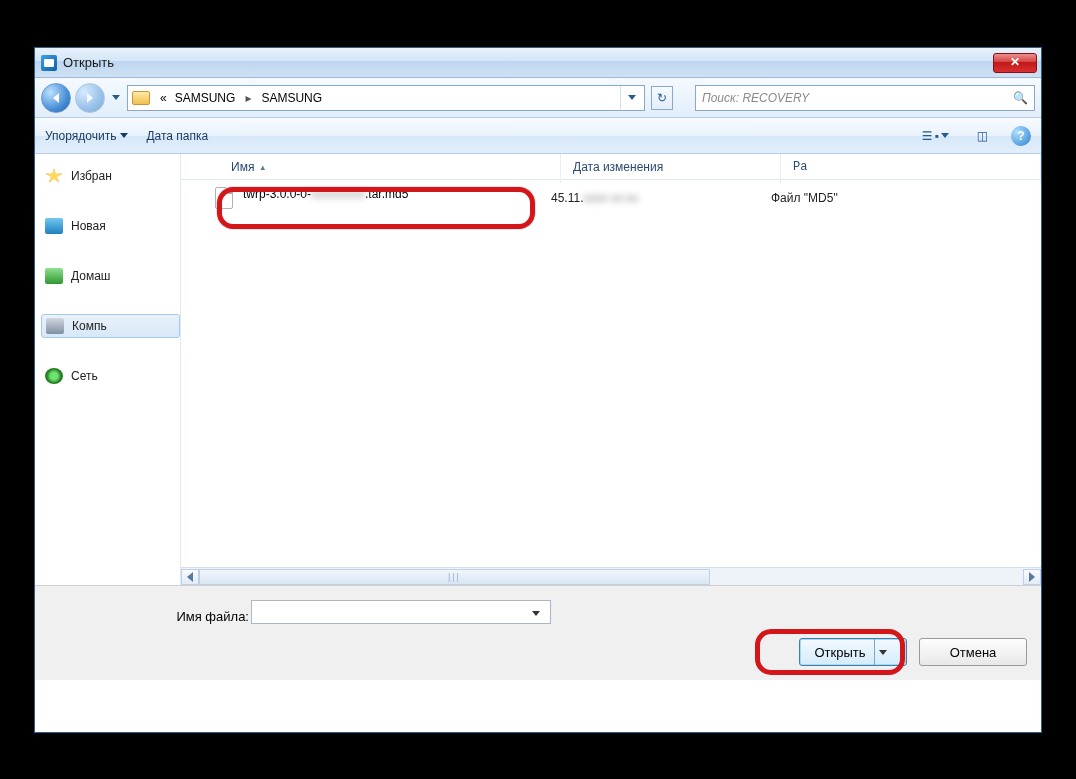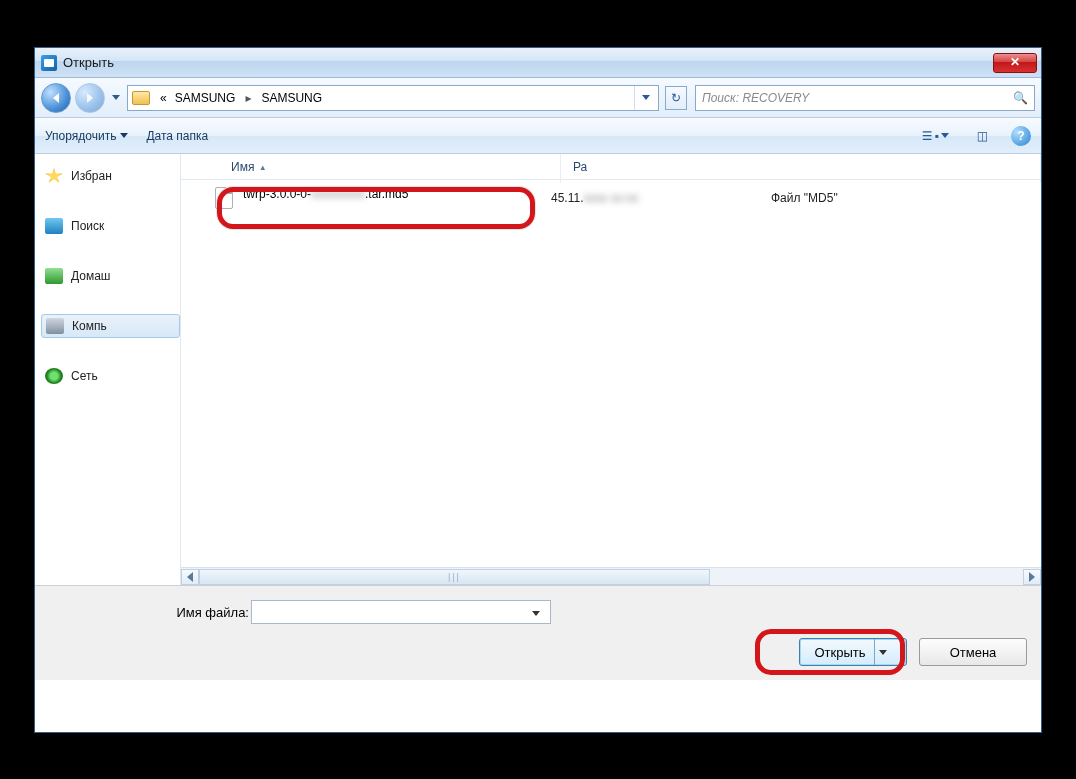--- a/index.html
+++ b/index.html
@@ -78,21 +78,21 @@
   .crumb { padding:0 4px; }
   .crumb-sep { color:#555; padding:0 6px; }
   .addr-dd, .addr-ref {
     width:22px; height:24px; border-left:1px solid #cfdff0;
     display:flex; align-items:center; justify-content:center; color:#2a5a90;
     cursor:pointer;
   }
   .addr-ref { background:linear-gradient(to bottom,#f5faff,#e2eefb); border:1px solid #8aa8c8; margin-left:2px; }
   .searchbox {
     width:340px; height:26px; background:#fff; border:1px solid #8aa8c8;
-    display:flex; align-items:center; padding:0 6px; margin-left:4px;
+    display:flex; align-items:center; padding:0 6px; margin-left:18px;
     color:#8a8a8a; font-style:italic;
   }
   .searchbox .mag { margin-left:auto; color:#2a5a90; font-style:normal; }
   
   .toolbar {
     height: 36px;
     background: linear-gradient(to bottom,#f8fbff 0%,#e8f2fc 50%,#d6e8f8 51%,#e2eefb 100%);
     border-bottom:1px solid #b8cde6;
     display:flex; align-items:center; padding:0 10px; gap:18px;
   }
@@ -130,21 +130,21 @@
   .filepane { flex:1; position:relative; overflow:hidden; }
   .cols {
     display:flex; height:26px; border-bottom:1px solid #e0e8f0;
     color:#2a4a70;
     align-items:center;
   }
   .col { padding:16px 12px; border-right:1px solid #e8eef5; height:100%; display:flex; align-items:center; gap:6px; }
   .col.name { width:380px; padding-left:50px; }
   .col.date { width:220px; }
   .col.type { width:200px; }
-  .col.size { flex:1; }
+  .col.size { flex:1;font-family:Liberation Mono, monospace; }
   .sort-ind { color:#5a7a9a; font-size:9px; }
 
   .row {
     display:flex; align-items:center; height:36px;
     padding-left:10px;
   }
   .file-ico {
     width:18px; height:22px; background:#fff; border:1px solid #b0b0b0;
     border-radius:2px 2px 2px 2px; position:relative; margin-right:10px;
   }
@@ -172,21 +172,21 @@
   .hscroll .btn { width:18px; height:16px; background:linear-gradient(#f8fbff,#e0ecf8); border:1px solid #c0d0e4; display:flex; align-items:center; justify-content:center; color:#5a7a9a; }
   .hscroll .track { flex:1; height:16px; background:#eef3f9; position:relative; }
   .hscroll .thumb { position:absolute; left:0; width:62%; height:100%; background:linear-gradient(#f0f6fc,#d8e6f4); border:1px solid #c0d0e4; }
   .hscroll .grip { position:absolute; left:50%; top:50%; transform:translate(-50%,-50%); color:#9ab0c8; letter-spacing:2px; font-size:9px; }
 
   
   .bottom {
     padding:14px 14px 14px 14px;
     background:#f0f0f0;
   }
-  .fn-row { display:flex; align-items:center; gap:2px; margin-bottom:14px; }
+  .fn-row { display:flex; align-items:flex-end; gap:2px; margin-bottom:14px; }
   .fn-label { width:200px; text-align:right; font-size:13px; }
   .fn-input {
     flex:0 0 300px; height:24px; border:1px solid #a8b8c8;
     background:#fff; display:flex; align-items:center; padding:0 6px;
   }
   .fn-dd { width:16px; text-align:center; color:#333; margin-left:auto; }
   .filter {
     flex:0 0 276px; height:24px; border:1px solid #a8b8c8;
     background:#fff; display:flex; align-items:center; padding:0 6px;
     font-size:12px;
@@ -278,21 +278,21 @@
   </div>
 
   <div class="body">
     <div class="navpane">
       <div class="np-item">
         <div class="np-ico ico-star"></div>
         <span>Избран</span>
       </div>
       <div class="np-item">
         <div class="np-ico ico-lib"></div>
-        <span>Поиск</span>
+        <span>Новая</span>
       </div>
       <div class="np-item">
         <div class="np-ico ico-home"></div>
         <span>Домаш</span>
       </div>
       <div class="np-item sel">
         <div class="np-ico ico-comp"></div>
         <span>Компь</span>
       </div>
       <div class="np-item">
@@ -300,20 +300,23 @@
         <span>Сеть</span>
       </div>
     </div>
 
     <div class="filepane">
       <div class="cols">
         <div class="col name">
           <span>Имя</span>
           <span class="sort-ind">▴</span>
         </div>
+        <div class="col date">
+            <span>Дата изменения</span>
+          </div>
         <div class="col size">
             <span>Ра</span>
           </div>
       </div>
 
       <div class="row">
         <div class="name-cell" style="padding-left:24px">
           <div class="file-ico"></div>
           <span>twrp-3.0.0-0-</span>
             <span class="fname-blur">xxxxxxxxx</span>

